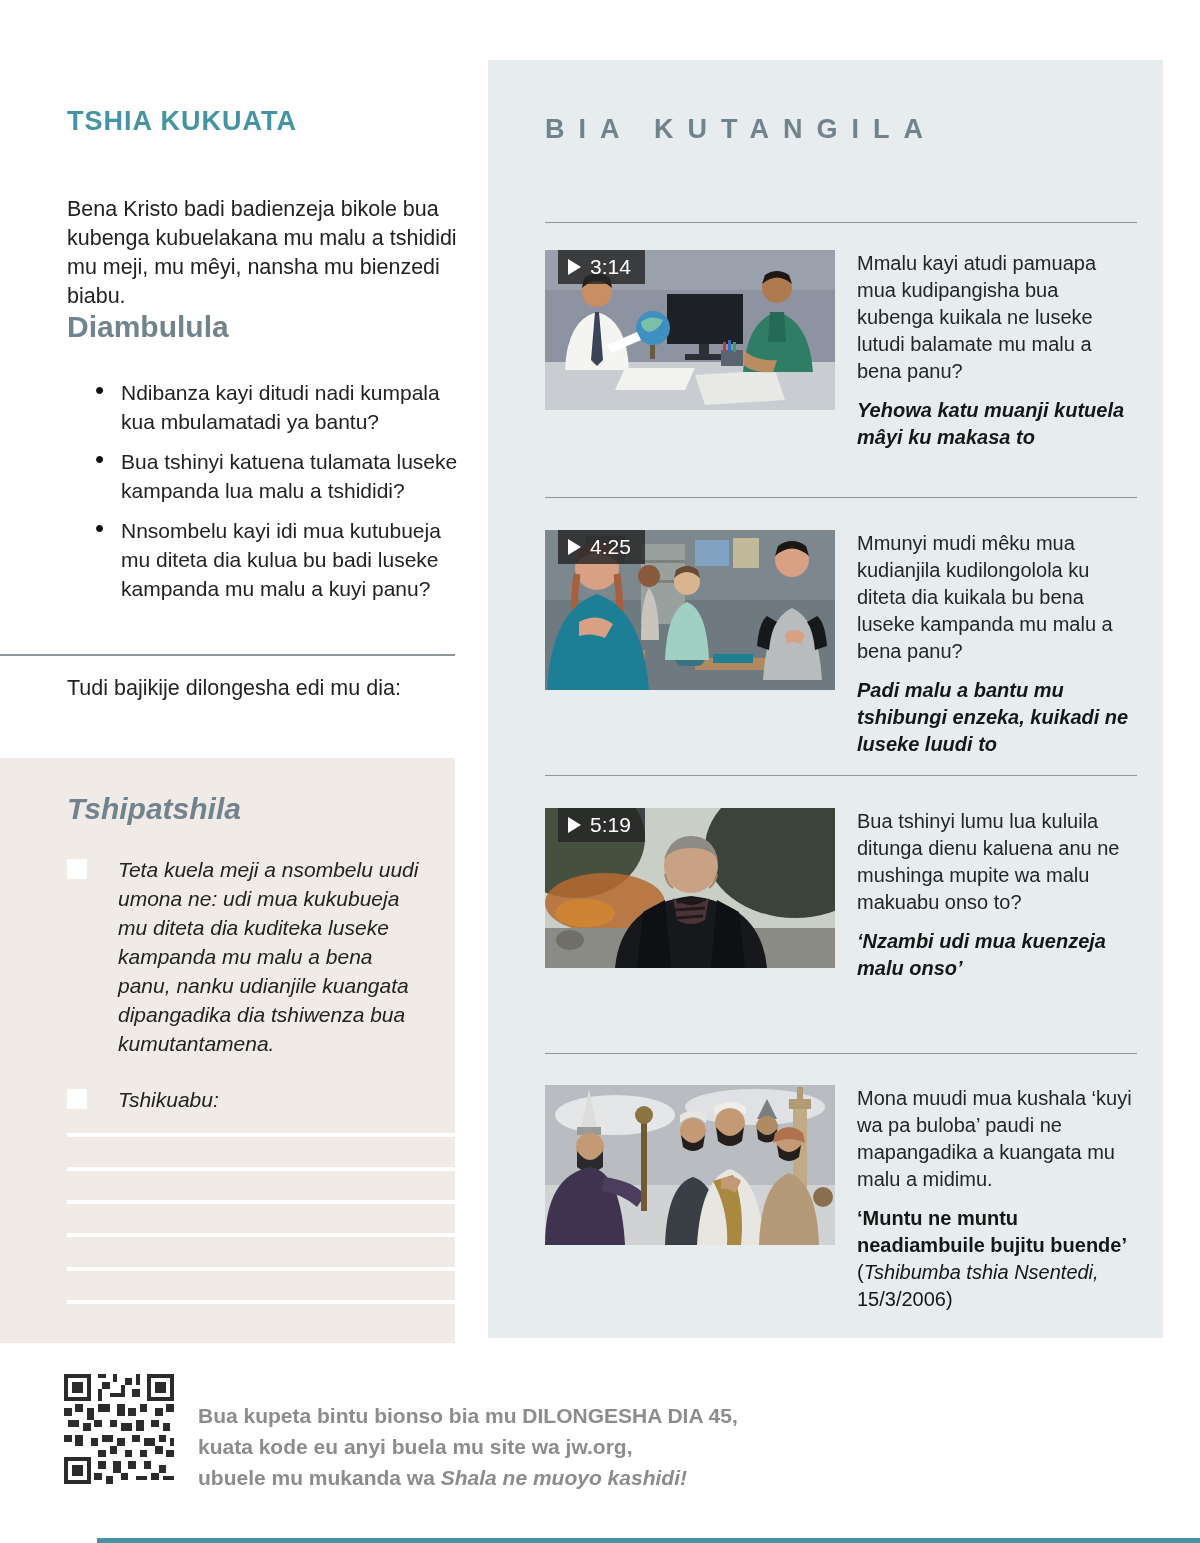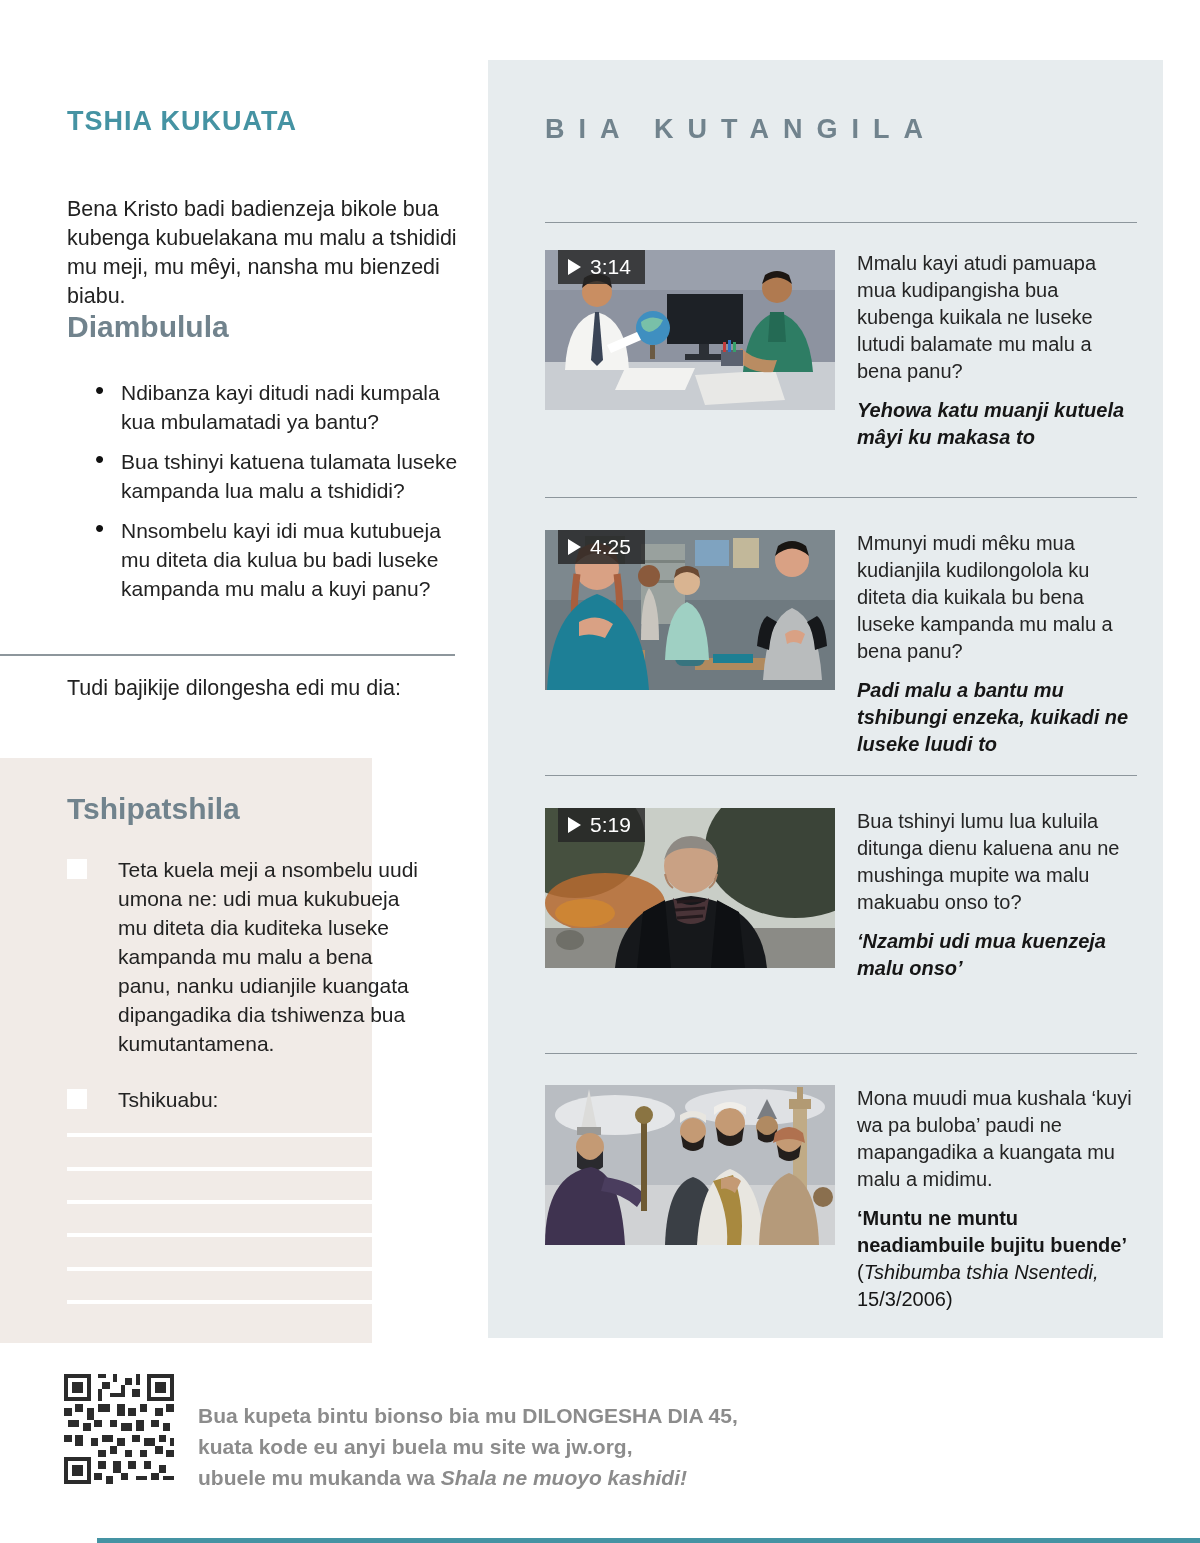--- a/index.html
+++ b/index.html
@@ -14,21 +14,21 @@
   .h-gray { font-size:30px; font-weight:700; color:#71838d; }
   .discuss-h { position:absolute; left:67px; top:310px; }
   .bullets { position:absolute; left:95px; top:378px; width:380px; list-style:none; }
   .bullets li { position:relative; padding-left:26px; font-size:21px; line-height:29px;
                 color:#222; margin-bottom:11px; }
   .bullets li::before { content:"\2022"; position:absolute; left:0; top:-2px; font-size:26px; color:#111; }
   .rule-left { position:absolute; left:0; top:654px; width:455px; height:2px; background:#8d969c; }
   .conclusion { position:absolute; left:67px; top:676px; width:400px; font-size:21.5px; color:#222; }
 
   
-  .goal { position:absolute; left:0; top:758px; width:372px; height:585px; background:#f1ebe7; }
+  .goal { position:absolute; left:0; top:758px; width:455px; height:585px; background:#f1ebe7;font-style:italic; }
   .goal-h { position:absolute; left:67px; top:34px; }
   .goal-item { position:absolute; left:67px; display:flex; }
   .goal-item .box { flex:0 0 20px; width:20px; height:20px; background:#ffffff; margin-top:4px; }
   .goal-item .txt { margin-left:31px; width:305px; font-size:21px; line-height:29px; color:#222; }
   .write-line { position:absolute; left:67px; right:0; height:4px; background:#ffffff; }
 
   
   .panel { position:absolute; left:488px; top:60px; width:675px; height:1278px; background:#e7ecee; }
   .panel-h { position:absolute; left:57px; top:44px; font-size:27px; font-weight:700;
              color:#71838d; letter-spacing:14px; line-height:51px; }

